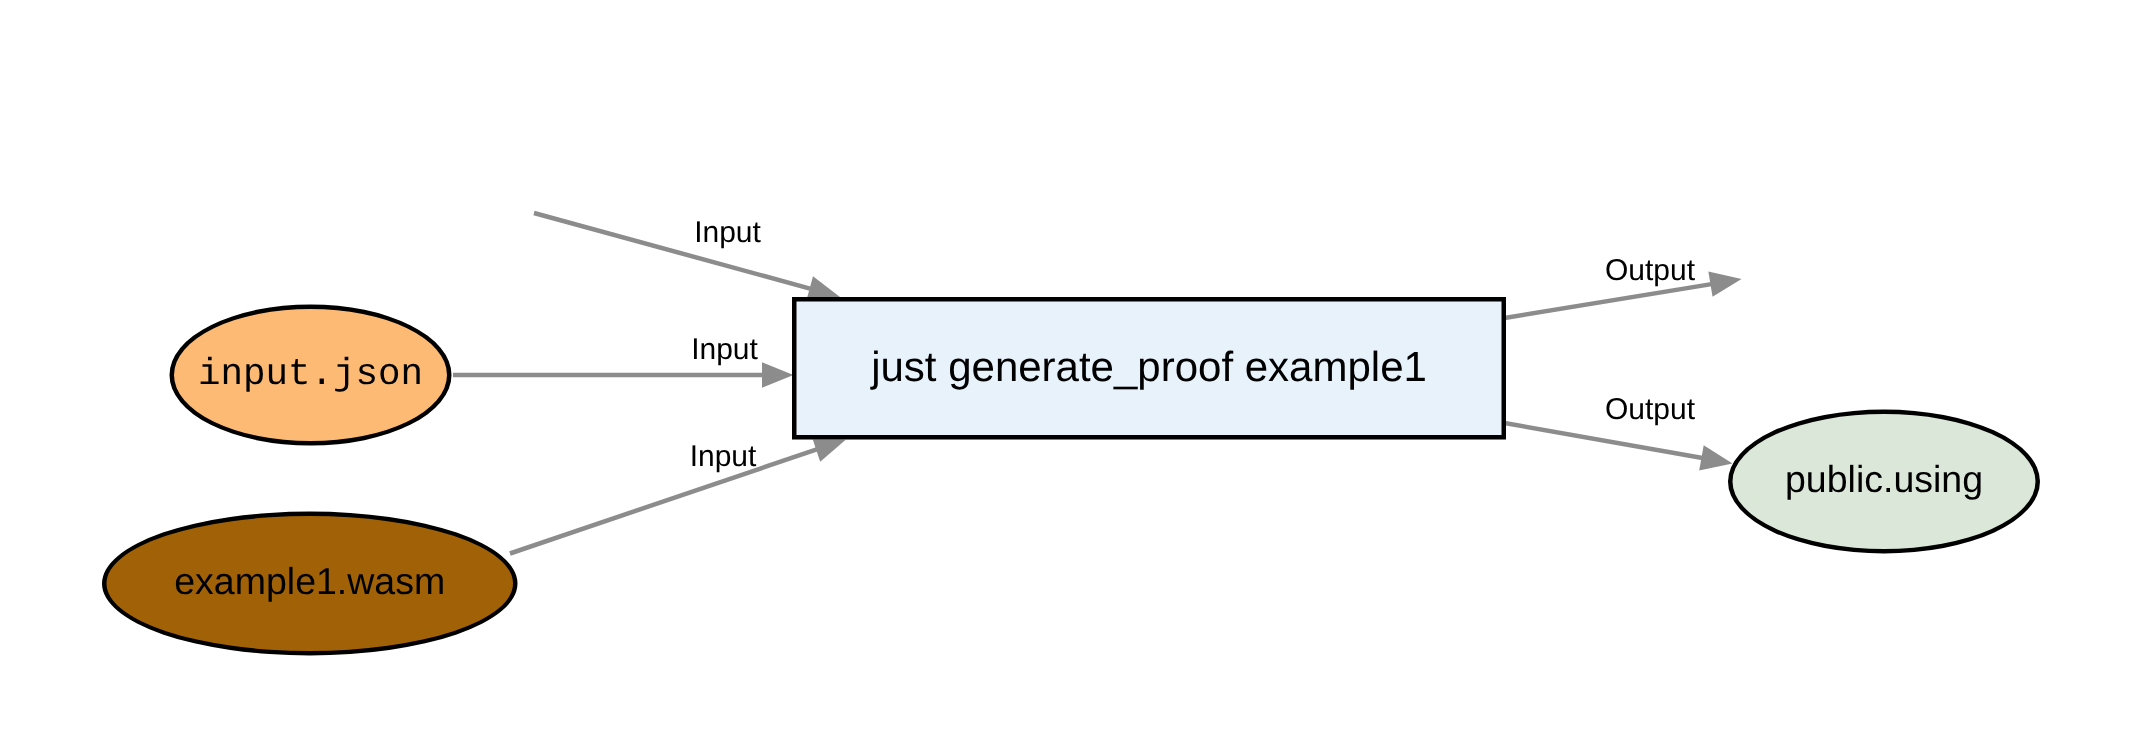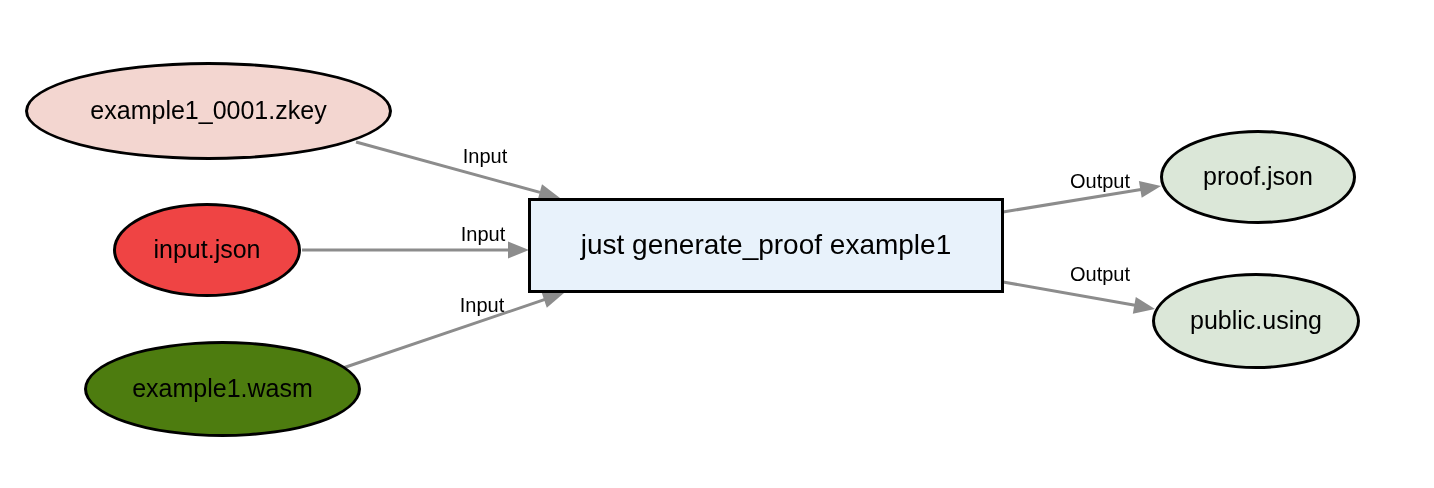--- a/index.html
+++ b/index.html
@@ -82,39 +82,33 @@
     <g>
       <line class="edge-line" x1="1003" y1="212" x2="1141" y2="189.4"></line>
       <polygon class="edge-arrowhead" points="1161,186 1141.7,197.8 1138.9,181"></polygon>
     </g>
     <g>
       <line class="edge-line" x1="1003" y1="282" x2="1135" y2="305.3"></line>
       <polygon class="edge-arrowhead" points="1155,309 1132.8,313.7 1135.8,296.9"></polygon>
     </g>
   </svg>
 
-  <div class="node ellipse" style="left: 25px; top: 62px; width: 367px; height: 98px; background-color: rgb(243, 214, 208);">
-    <span>example1_0001.zkey</span>
-  </div>
 
-  <div class="node ellipse" style="left: 113px; top: 203px; width: 188px; height: 94px; background-color: #ef4444;">
+  <div class="node ellipse" style="left: 113px; top: 203px; width: 188px; height: 94px; background-color: #fdba74; font-family: Liberation Mono, monospace;">
     <span>input.json</span>
   </div>
 
-  <div class="node ellipse" style="left: 84px; top: 341px; width: 277px; height: 96px; background-color: #4d7c0f;">
+  <div class="node ellipse" style="left: 68px; top: 341px; width: 277px; height: 96px; background-color: #a16207;">
     <span>example1.wasm</span>
   </div>
 
   <div class="node rect" style="left: 528px; top: 198px; width: 476px; height: 95px; background-color: rgb(232, 242, 251);">
     <div>just generate_proof example1</div>
   </div>
 
-  <div class="node ellipse" style="left: 1160px; top: 130px; width: 196px; height: 94px; background-color: rgb(219, 231, 216);">
-    <span>proof.json</span>
-  </div>
 
   <div class="node ellipse" style="left: 1152px; top: 273px; width: 208px; height: 96px; background-color: rgb(219, 231, 216);">
     <span>public.using</span>
   </div>
 
   <div class="edge-label" style="left:465px; top:156px;">Input</div>
   <div class="edge-label" style="left:463px; top:234px;">Input</div>
   <div class="edge-label" style="left:462px; top:305px;">Input</div>
   <div class="edge-label" style="left:1080px; top:181px;">Output</div>
   <div class="edge-label" style="left:1080px; top:274px;">Output</div>

